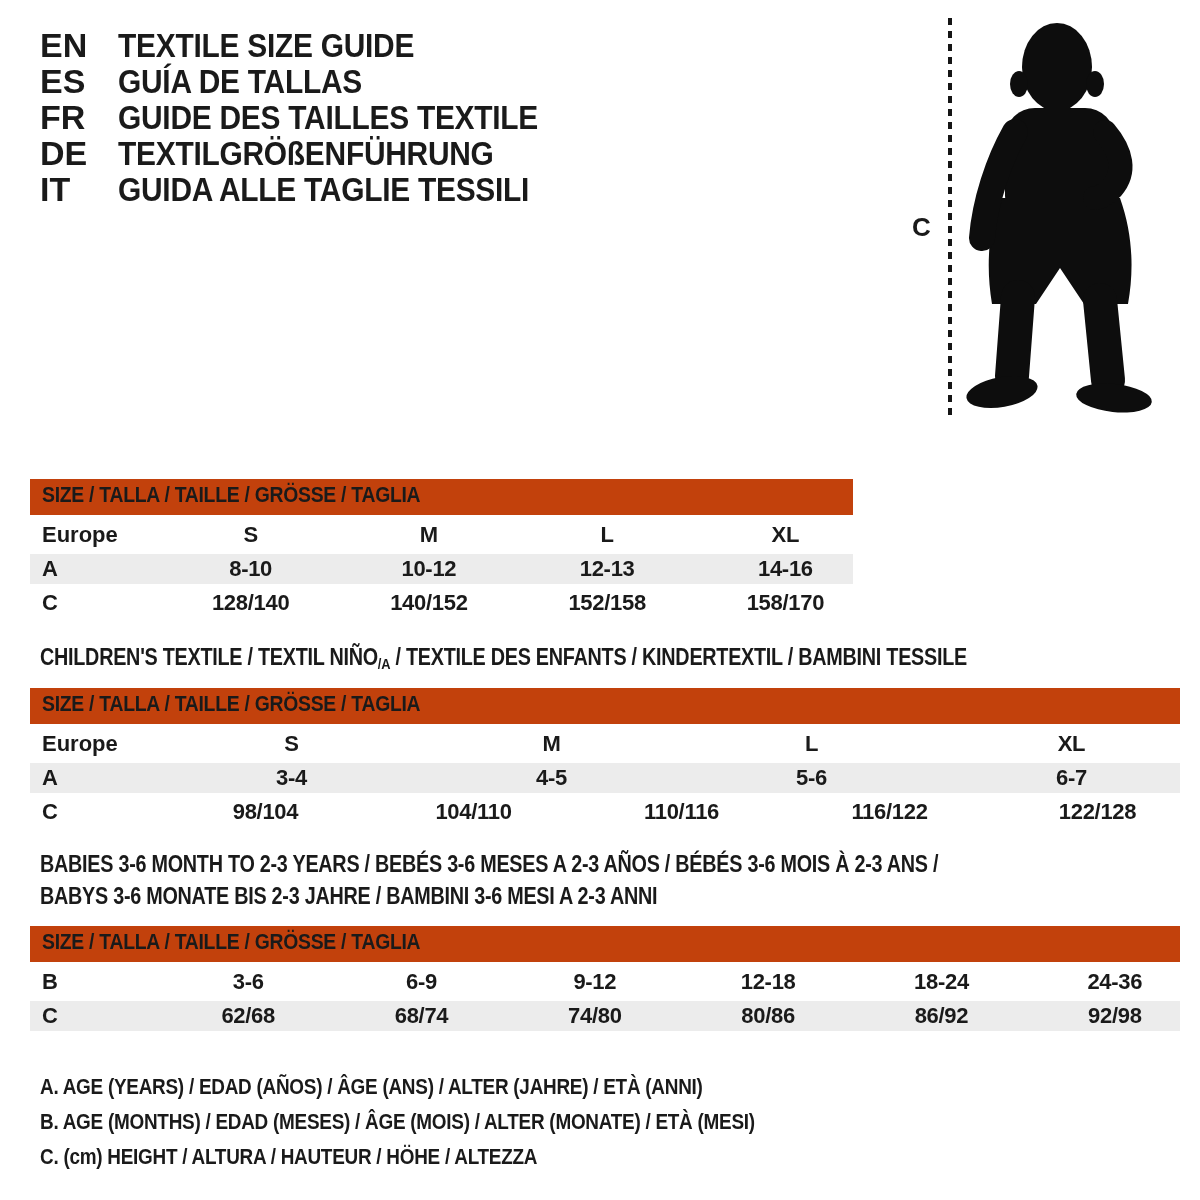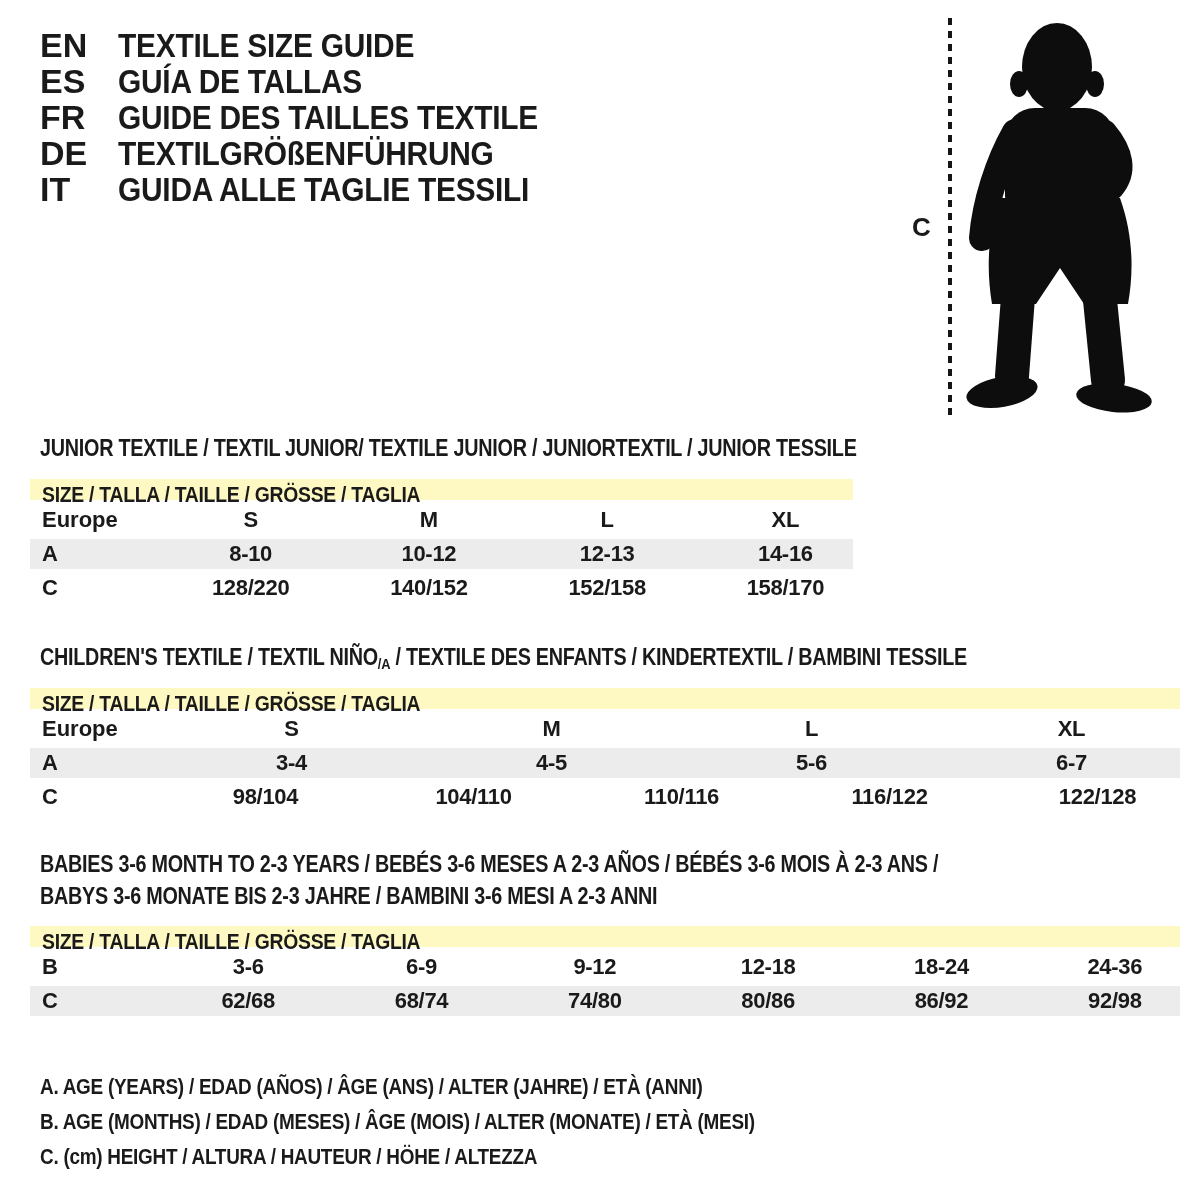--- a/index.html
+++ b/index.html
@@ -26,21 +26,21 @@
   #children-title{left:40px;top:645px;}
   #babies-title1{left:40px;top:852px;}
   #babies-title2{left:40px;top:884px;}
   .subscript{font-size:15px;position:relative;top:4px;letter-spacing:-0.3px;}
 
   
   .size-table{position:absolute;left:30px;box-sizing:border-box;}
   #junior-table{top:479px;width:823px;}
   #children-table{top:688px;width:1150px;}
   #babies-table{top:926px;width:1150px;}
-  .thead{height:21px;background:#fef9c3;line-height:32px;padding-left:12px;font-size:22px;box-sizing:border-box;}
+  .thead{height:36px;background:#c2410c;line-height:32px;padding-left:12px;font-size:22px;box-sizing:border-box;}
   .thead .cond{transform:scaleX(0.88);}
   .trow{display:flex;height:34px;line-height:34px;font-size:22px;gap:43px;}
   .trow.first{margin-top:3px;}
   .trow.shaded{background:linear-gradient(to bottom,#ffffff 0 2px,#ececec 2px 32px,#ffffff 32px 34px);}
   .tlabel{width:110px;padding-left:12px;box-sizing:border-box;}
   .tcell{flex:1;text-align:center;letter-spacing:-0.3px;}
 
   
   .legend{position:absolute;left:40px;top:1069px;font-size:22px;line-height:35px;}
   .legend-line{white-space:nowrap;}
@@ -78,40 +78,39 @@
       <path d="M147,118 C164,138 168,158 154,174 C147,181 141,184 137,184" stroke-width="24"></path>
       <path d="M60,283 L54,362" stroke-width="34"></path>
       <path d="M142,286 L150,366" stroke-width="34"></path>
     </g>
     <g fill="#0d0d0d">
       <ellipse cx="44" cy="378" rx="36" ry="15" transform="rotate(-10 44 378)"></ellipse>
       <ellipse cx="156" cy="384" rx="38" ry="14" transform="rotate(6 156 384)"></ellipse>
     </g>
   </svg>
 
-  <h2 class="sec-title" id="junior-title"><span class="cond">JUNIOR TEXTILE / TEXTIL JUNIOR/ TEXTILE JUNIOR / JUNIORTEXTIL / JUNIOR TESSILE</span></h2>
   <div class="size-table" id="junior-table">
     <div class="thead"><span class="cond">SIZE / TALLA / TAILLE / GRÖSSE / TAGLIA</span></div>
     <div class="trow first">
       <span class="tlabel">Europe</span>
       <span class="tcell">S</span>
       <span class="tcell">M</span>
       <span class="tcell">L</span>
       <span class="tcell">XL</span>
     </div>
     <div class="trow shaded">
       <span class="tlabel">A</span>
       <span class="tcell">8-10</span>
       <span class="tcell">10-12</span>
       <span class="tcell">12-13</span>
       <span class="tcell">14-16</span>
     </div>
     <div class="trow">
       <span class="tlabel">C</span>
-      <span class="tcell">128/220</span>
+      <span class="tcell">128/140</span>
       <span class="tcell">140/152</span>
       <span class="tcell">152/158</span>
       <span class="tcell">158/170</span>
     </div>
   </div>
 
   <h2 class="sec-title" id="children-title"><span class="cond"><span>CHILDREN'S TEXTILE / TEXTIL NIÑO</span><span class="subscript">/A</span><span> / TEXTILE DES ENFANTS / KINDERTEXTIL / BAMBINI TESSILE</span></span></h2>
   <div class="size-table" id="children-table">
     <div class="thead"><span class="cond">SIZE / TALLA / TAILLE / GRÖSSE / TAGLIA</span></div>
     <div class="trow first">

